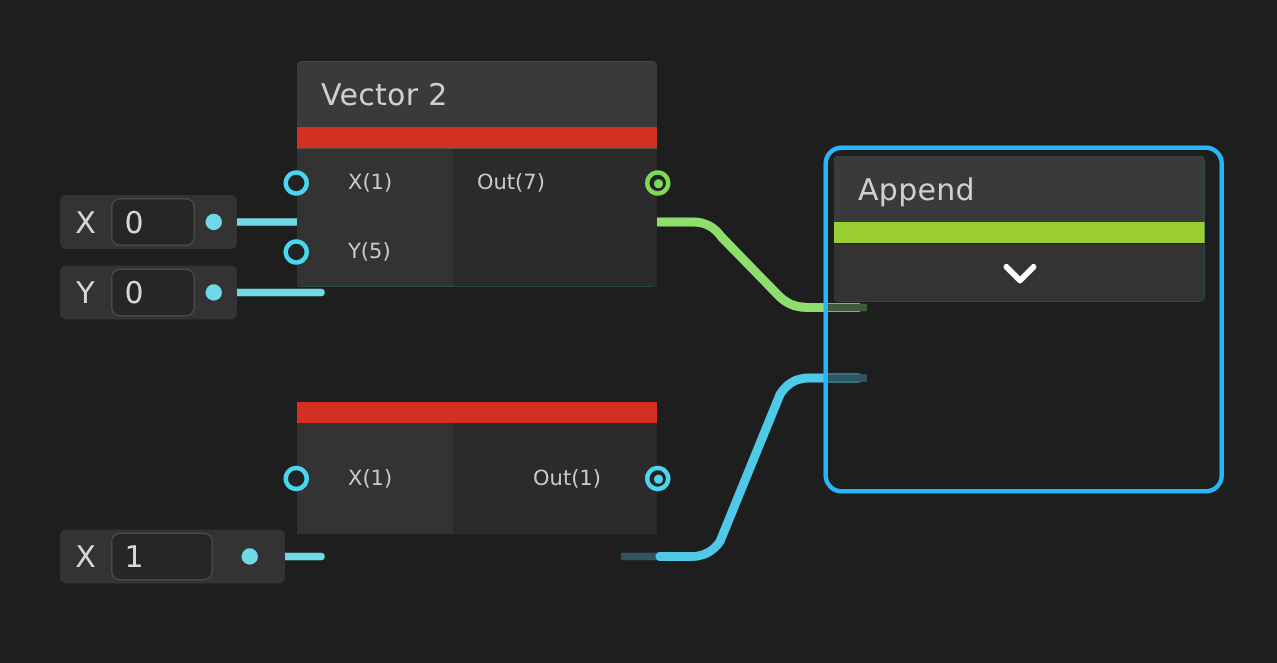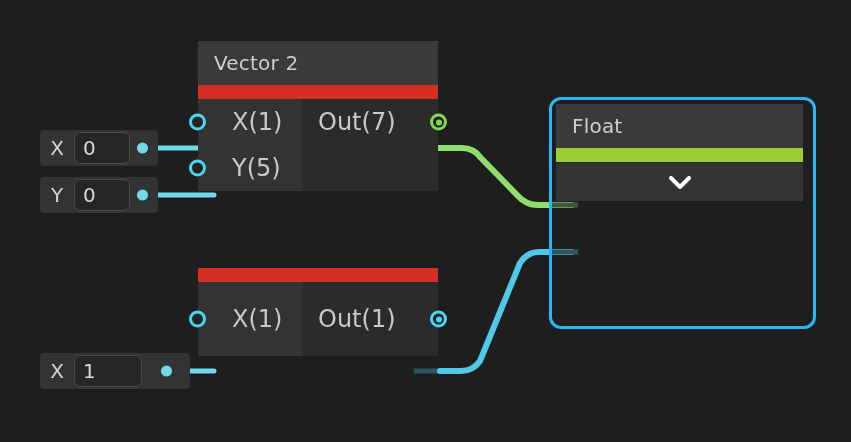--- a/index.html
+++ b/index.html
@@ -73,21 +73,21 @@
     height: 46px;
     display: flex;
     align-items: center;
     box-sizing: border-box;
   }
   .port-row.out {
     justify-content: flex-start;
   }
   .port-label {
     color: #c9c9c9;
-    font-size: 24px;
+    font-size: 14px;
     white-space: nowrap;
   }
   .col-in .port-label { margin-left: 34px; }
   .col-out .port-label { margin-left: 16px; }
 
   
   .port {
     position: absolute;
     width: 17px;
     height: 17px;
@@ -248,32 +248,32 @@
   <div class="node" style="left:198px; top:268px; width:240px;">
     <div class="accent-bar" style="background:#d32f23;"></div>
     <div class="node-body">
       <div class="col-in" style="width:104px;">
         <div class="port-row" style="height:74px;">
           <span class="port left cyan"></span>
           <span class="port-label">X(1)</span>
         </div>
       </div>
       <div class="col-out">
-        <div class="port-row out" style="height:74px;">
+        <div class="port-row out" style="height:74px;justify-content:center;">
           <span class="port-label">Out(1)</span>
           <span class="port right cyan filled"></span>
         </div>
       </div>
     </div>
   </div>
 
   <div class="selected-ring" style="left:549px; top:97px; width:261px; height:226px;"></div>
 
   <div class="node" style="left:556px; top:104px; width:247px;">
-    <div class="node-header">Float</div>
+    <div class="node-header">Append</div>
     <div class="accent-bar" style="background:#9acd32;"></div>
     <div class="node-footer">
       <svg class="chevron" viewBox="0 0 22 13">
         <path d="M 2 2 L 11 11 L 20 2" fill="none" stroke="#ffffff" stroke-width="4" stroke-linecap="round" stroke-linejoin="round"></path>
       </svg>
     </div>
   </div>
 
 </div>
 

